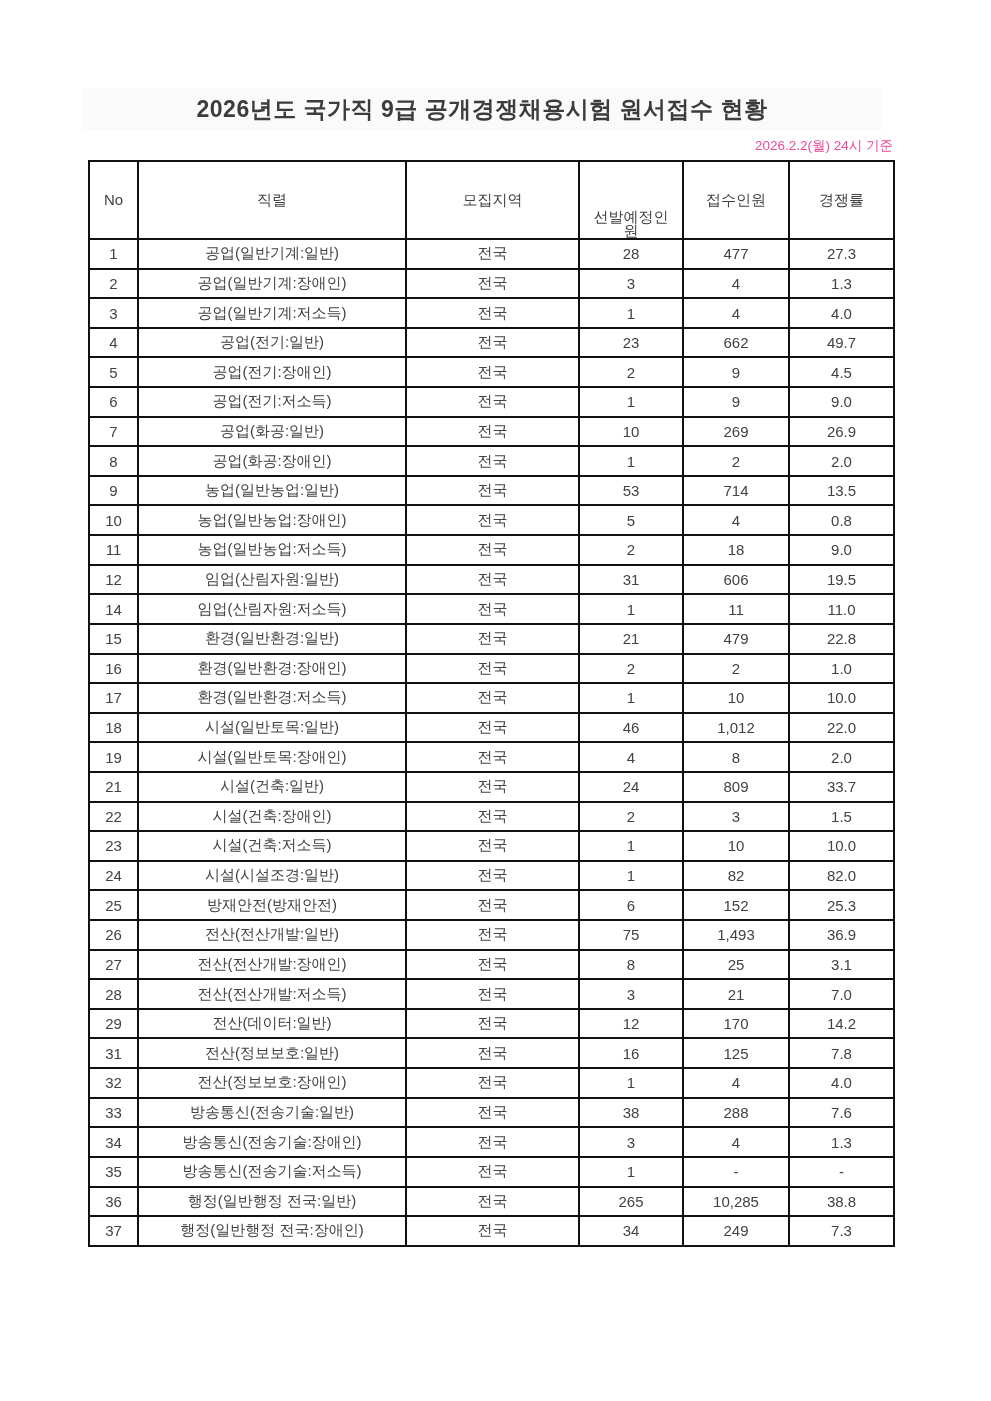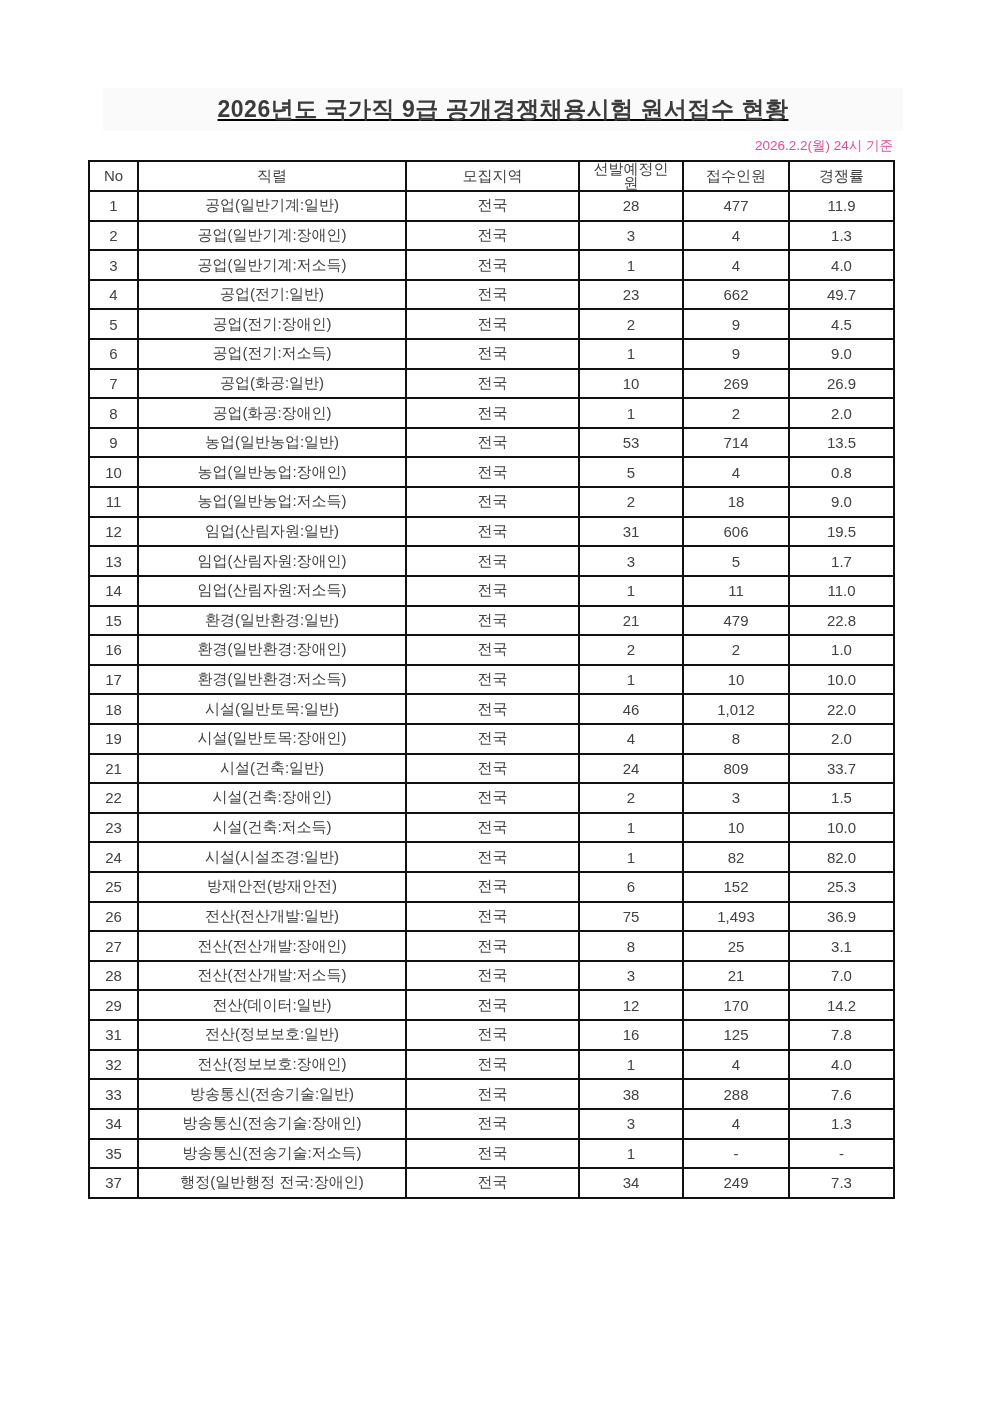--- a/index.html
+++ b/index.html
@@ -5,24 +5,24 @@
   * { box-sizing: border-box; }
   html, body { margin: 0; padding: 0; }
   body {
     width: 991px; height: 1401px;
     background: #ffffff;
     font-family: "Liberation Sans", "DejaVu Sans", sans-serif;
     position: relative;
   }
   .page { position: absolute; inset: 0; }
   .title-bar {
-    position: absolute; left: 103px; top: 88px;
+    position: absolute; left: 82px; top: 88px;
     width: 800px; height: 43px;
     background: #fafafa;
-    display: flex; align-items: center; justify-content: center; text-decoration: underline;
+    display: flex; align-items: center; justify-content: center;
   }
   .page-title {
     font-size: 23px; font-weight: bold; color: #3c3c3c;
     white-space: nowrap; letter-spacing: 0.5px;
   }
   .as-of {
     position: absolute; left: 88px; top: 137px; width: 805px;
     text-align: right;
     font-size: 13.5px; color: #ec4899;
   }
@@ -39,21 +39,21 @@
   .status-table col.c5 { width: 105px; }
   .status-table th, .status-table td {
     border: 2px solid #111111;
     text-align: center; vertical-align: middle;
     font-size: 15px; font-weight: normal; color: #424242;
     padding: 0; overflow: hidden;
   }
   .status-table thead tr { height: 28px; }
   .status-table th { line-height: 14px; }
   .status-table tbody tr { height: 29.62px; }
-  .hdr-wrap { display: inline-block; width: 80px; line-height: 14px; }
+  .hdr-wrap { display: inline-block; width: 80px; line-height: 14px; margin-top: 48px; }
 </style>
 </head>
 <body>
 
 <div class="page">
 
   <div class="title-bar">
     <span class="page-title">2026년도 국가직 9급 공개경쟁채용시험 원서접수 현황</span>
   </div>
 
@@ -78,21 +78,21 @@
           <th><span>경쟁률</span></th>
         </tr>
     </thead>
     <tbody id="table-body">
         <tr>
           <td>1</td>
           <td>공업(일반기계:일반)</td>
           <td>전국</td>
           <td>28</td>
           <td>477</td>
-          <td>11.9</td>
+          <td>27.3</td>
         </tr>
         <tr>
           <td>2</td>
           <td>공업(일반기계:장애인)</td>
           <td>전국</td>
           <td>3</td>
           <td>4</td>
           <td>1.3</td>
         </tr>
         <tr>
@@ -169,28 +169,20 @@
         </tr>
         <tr>
           <td>12</td>
           <td>임업(산림자원:일반)</td>
           <td>전국</td>
           <td>31</td>
           <td>606</td>
           <td>19.5</td>
         </tr>
         <tr>
-          <td>13</td>
-          <td>임업(산림자원:장애인)</td>
-          <td>전국</td>
-          <td>3</td>
-          <td>5</td>
-          <td>1.7</td>
-        </tr>
-        <tr>
           <td>14</td>
           <td>임업(산림자원:저소득)</td>
           <td>전국</td>
           <td>1</td>
           <td>11</td>
           <td>11.0</td>
         </tr>
         <tr>
           <td>15</td>
           <td>환경(일반환경:일반)</td>
@@ -337,20 +329,28 @@
         </tr>
         <tr>
           <td>35</td>
           <td>방송통신(전송기술:저소득)</td>
           <td>전국</td>
           <td>1</td>
           <td>-</td>
           <td>-</td>
         </tr>
         <tr>
+          <td>36</td>
+          <td>행정(일반행정 전국:일반)</td>
+          <td>전국</td>
+          <td>265</td>
+          <td>10,285</td>
+          <td>38.8</td>
+        </tr>
+        <tr>
           <td>37</td>
           <td>행정(일반행정 전국:장애인)</td>
           <td>전국</td>
           <td>34</td>
           <td>249</td>
           <td>7.3</td>
         </tr>
       </tbody>
   </table>
 

